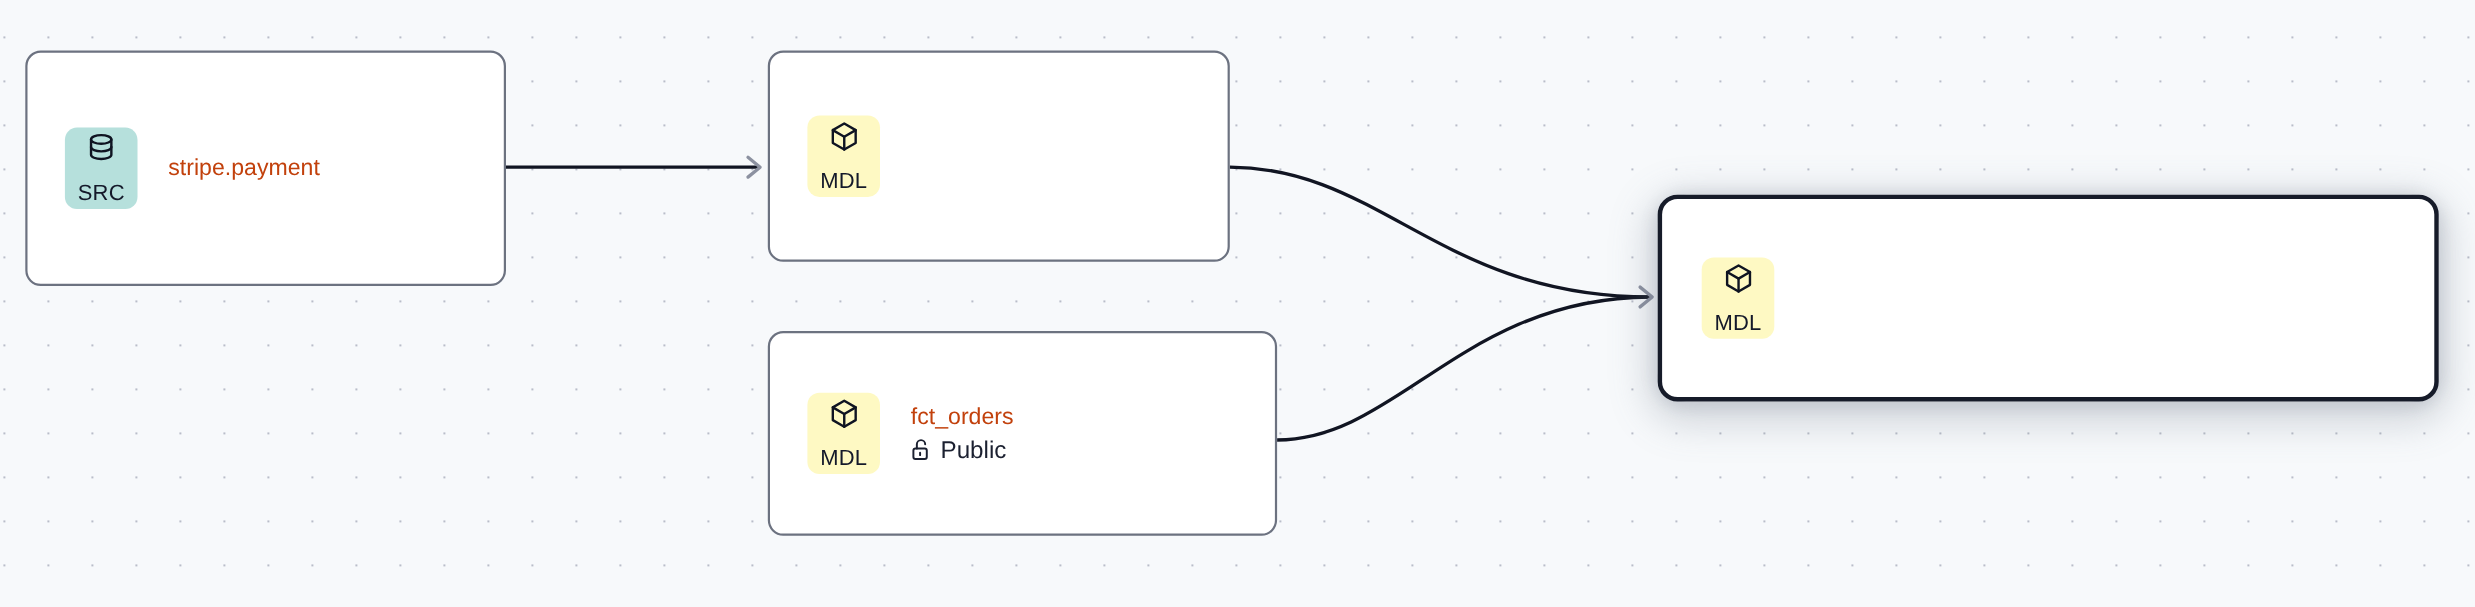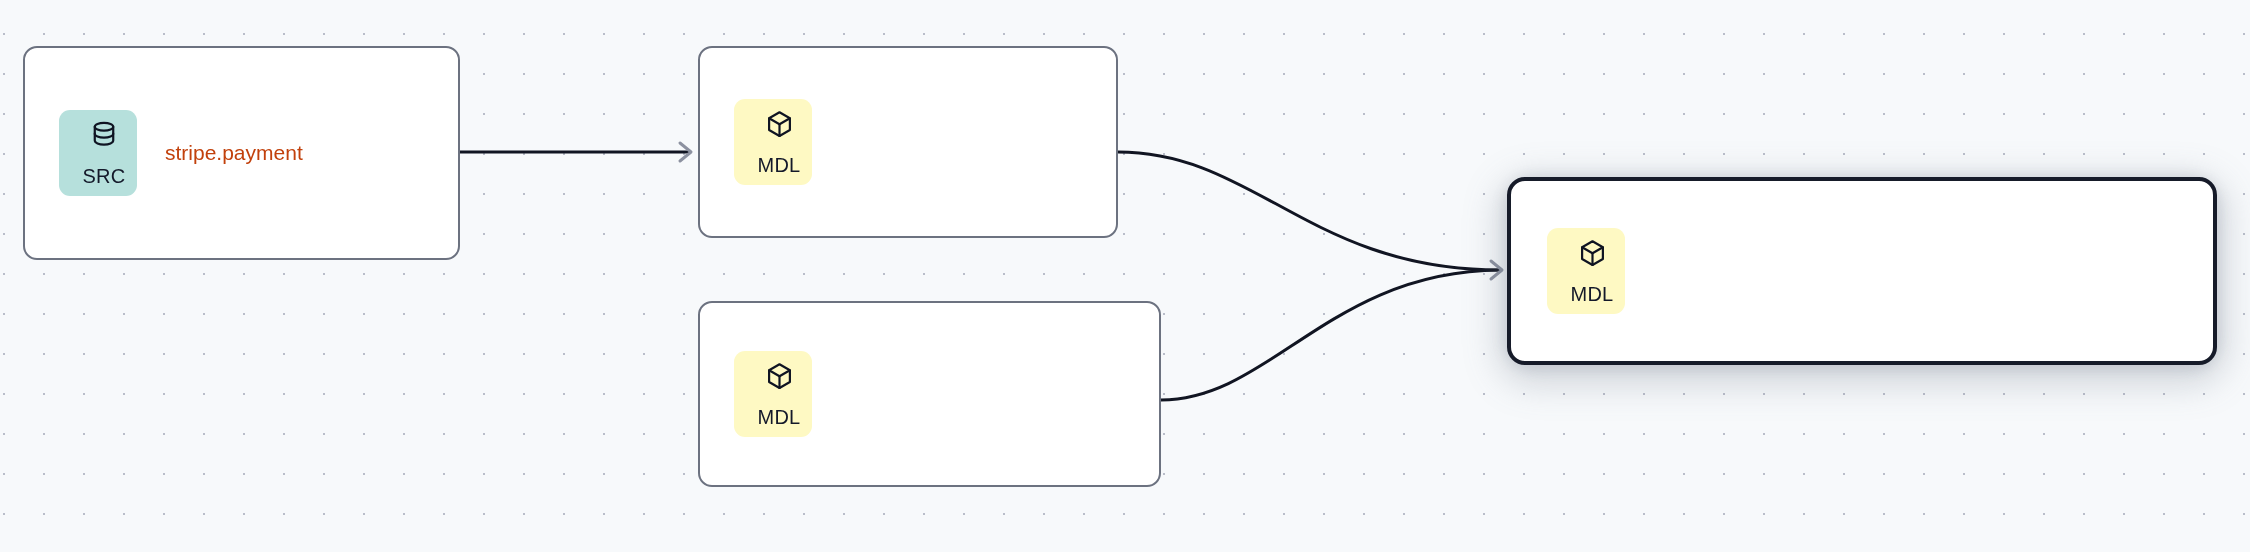--- a/index.html
+++ b/index.html
@@ -56,28 +56,27 @@
   }
   .node.selected {
     border: 4px solid #161b29;
     border-radius: 18px;
     padding-left: 36px;
   }
 
   .badge {
     flex: 0 0 auto;
     width: 66px;
-    height: 86px;
+    height: 74px;
     border-radius: 11px;
     display: flex;
     flex-direction: column;
     align-items: center;
     justify-content: center;
     gap: 12px;
-    padding-left: 12px;
   }
   .badge.src { background: #b6e0dc; }
   .badge.mdl { background: #fef9c3; }
 
   .badge .glyph {
     display: block;
     line-height: 0;
   }
   .badge .btext {
     font-family: "Liberation Sans", "DejaVu Sans", sans-serif;
@@ -166,20 +165,33 @@
     <div class="badge mdl">
       <span class="glyph">
         <svg width="29" height="30" viewBox="0 0 24 26" fill="none" xmlns="http://www.w3.org/2000/svg" stroke="#0f1422" stroke-width="1.9" stroke-linecap="round" stroke-linejoin="round">
           <path d="M12 2 L21 7.2 V17.3 L12 22.5 L3 17.3 V7.2 Z"></path>
           <path d="M3 7.2 L12 12.4 L21 7.2"></path>
           <path d="M12 12.4 V22.5"></path>
         </svg>
       </span>
       <span class="btext">MDL</span>
     </div>
+    <div class="nbody">
+      <div class="ntitle">fct_orders</div>
+      <div class="nsub">
+        <span class="lockglyph">
+          <svg width="19" height="21" viewBox="0 0 18 20" fill="none" xmlns="http://www.w3.org/2000/svg" stroke="#1b2030" stroke-width="1.7" stroke-linecap="round" stroke-linejoin="round">
+            <rect x="2.2" y="9.2" width="11.6" height="9.2" rx="1.8"></rect>
+            <path d="M5.2 9.2 V5.6 a3.6 3.6 0 0 1 7.2 0"></path>
+            <path d="M8 13.0 v2.0"></path>
+          </svg>
+        </span>
+        <span>Public</span>
+      </div>
+    </div>
   </div>
 
   <div class="node selected" style="left:1507px; top:177px; width:710px; height:188px;">
     <div class="badge mdl">
       <span class="glyph">
         <svg width="29" height="30" viewBox="0 0 24 26" fill="none" xmlns="http://www.w3.org/2000/svg" stroke="#0f1422" stroke-width="1.9" stroke-linecap="round" stroke-linejoin="round">
           <path d="M12 2 L21 7.2 V17.3 L12 22.5 L3 17.3 V7.2 Z"></path>
           <path d="M3 7.2 L12 12.4 L21 7.2"></path>
           <path d="M12 12.4 V22.5"></path>
         </svg>

